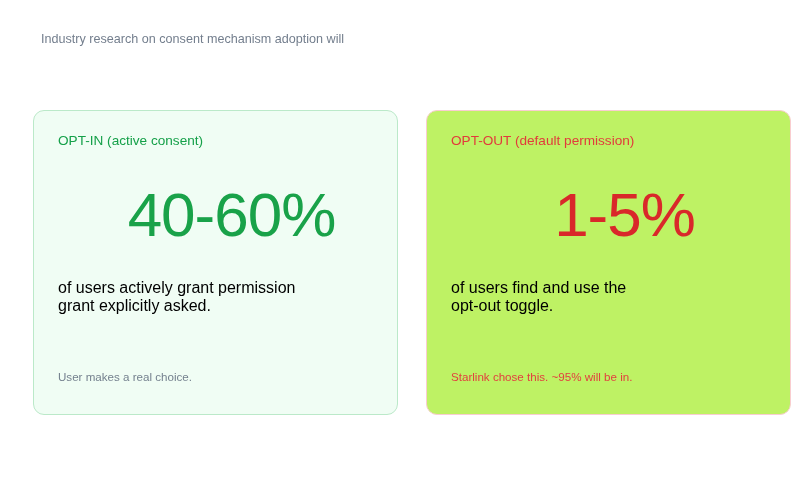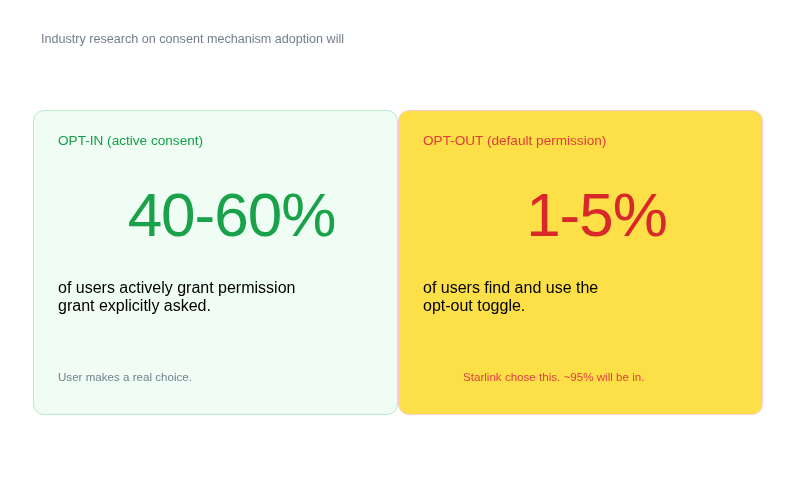--- a/index.html
+++ b/index.html
@@ -45,37 +45,38 @@
     color: #737e8d;
     margin: 9px 0 0 1px;
   }
 
   
   .cards {
     position: absolute;
     left: 33px;
     top: 110px;
     display: flex;
+    gap: 28px;
   }
   .card {
     box-sizing: border-box;
     width: 365px;
     height: 305px;
     border-radius: 11px;
     border: 1px solid transparent;
     padding: 22px 24px 20px 24px;
     display: flex;
     flex-direction: column;
   }
   .card-optin {
     background: #f0fdf4;
     border-color: #bbe9c9;
   }
   .card-optout {
-    background: #fde047;
+    background: #bef264;
     border-color: #f9cdd0;
   }
 
   .card-label {
     font-size: 13.6px;
     line-height: 1.2;
     margin: 0;
     white-space: nowrap;
   }
   .card-label .lbl-strong {
@@ -113,21 +114,21 @@
     margin: 0;
   }
 
   .card-note {
     font-size: 11.6px;
     line-height: 1.4;
     margin: 22px 0 0 0;
     white-space: nowrap;
   }
   .optin .card-note { color: #74808e; }
-  .optout .card-note { color: #e2403f; margin-left: 40px; }
+  .optout .card-note { color: #e2403f; }
 </style>
 </head>
 <body>
 
 <div class="slide">
 
   <div class="header">
     <p class="slide-subtitle">Industry research on consent mechanism adoption will</p>
   </div>
 

